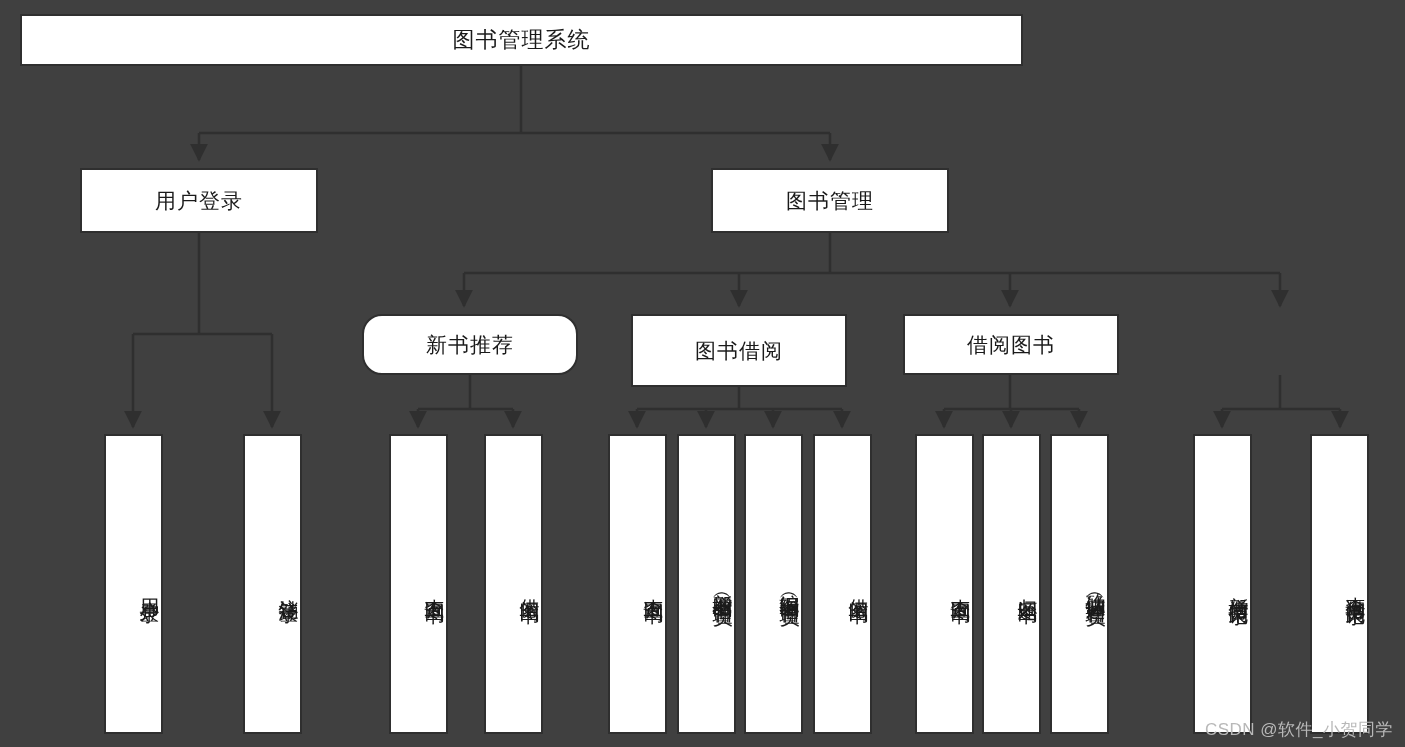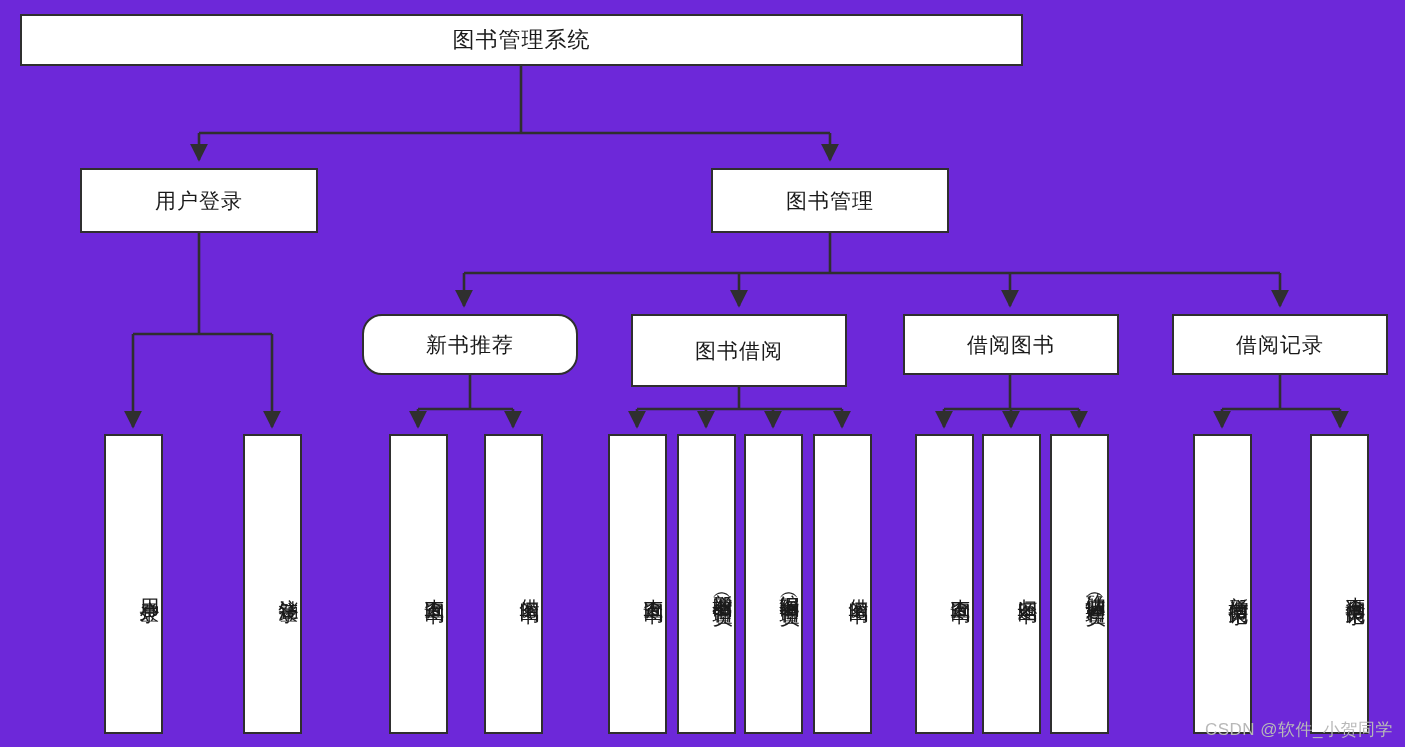--- a/index.html
+++ b/index.html
@@ -8,21 +8,21 @@
     padding: 0;
     background: #ffffff;
   }
   body {
     font-family: "Liberation Sans", "DejaVu Sans", sans-serif;
   }
   #canvas {
     position: relative;
     width: 1405px;
     height: 747px;
-    background: #6d28d9;
+    background: #404040;
     overflow: hidden;
   }
   svg.edges {
     position: absolute;
     left: 0;
     top: 0;
     width: 1405px;
     height: 747px;
     pointer-events: none;
   }
@@ -140,23 +140,20 @@
 
   <div class="node horiz" style="left:362px; top:314px; width:216px; height:61px;border-radius:20px;">
     <span>新书推荐</span>
   </div>
   <div class="node horiz" style="left:631px; top:314px; width:216px; height:73px;">
     <span>图书借阅</span>
   </div>
   <div class="node horiz" style="left:903px; top:314px; width:216px; height:61px;">
     <span>借阅图书</span>
   </div>
-  <div class="node horiz" style="left:1172px; top:314px; width:216px; height:61px;">
-    <span>借阅记录</span>
-  </div>
 
   <div class="node vert" style="left:104px; top:434px; width:59px; height:300px;">
     <span class="vlabel">用户登录</span>
   </div>
   <div class="node vert" style="left:243px; top:434px; width:59px; height:300px;">
     <span class="vlabel">注销登录</span>
   </div>
 
   <div class="node vert" style="left:389px; top:434px; width:59px; height:300px;">
     <span class="vlabel">查询图书</span>

